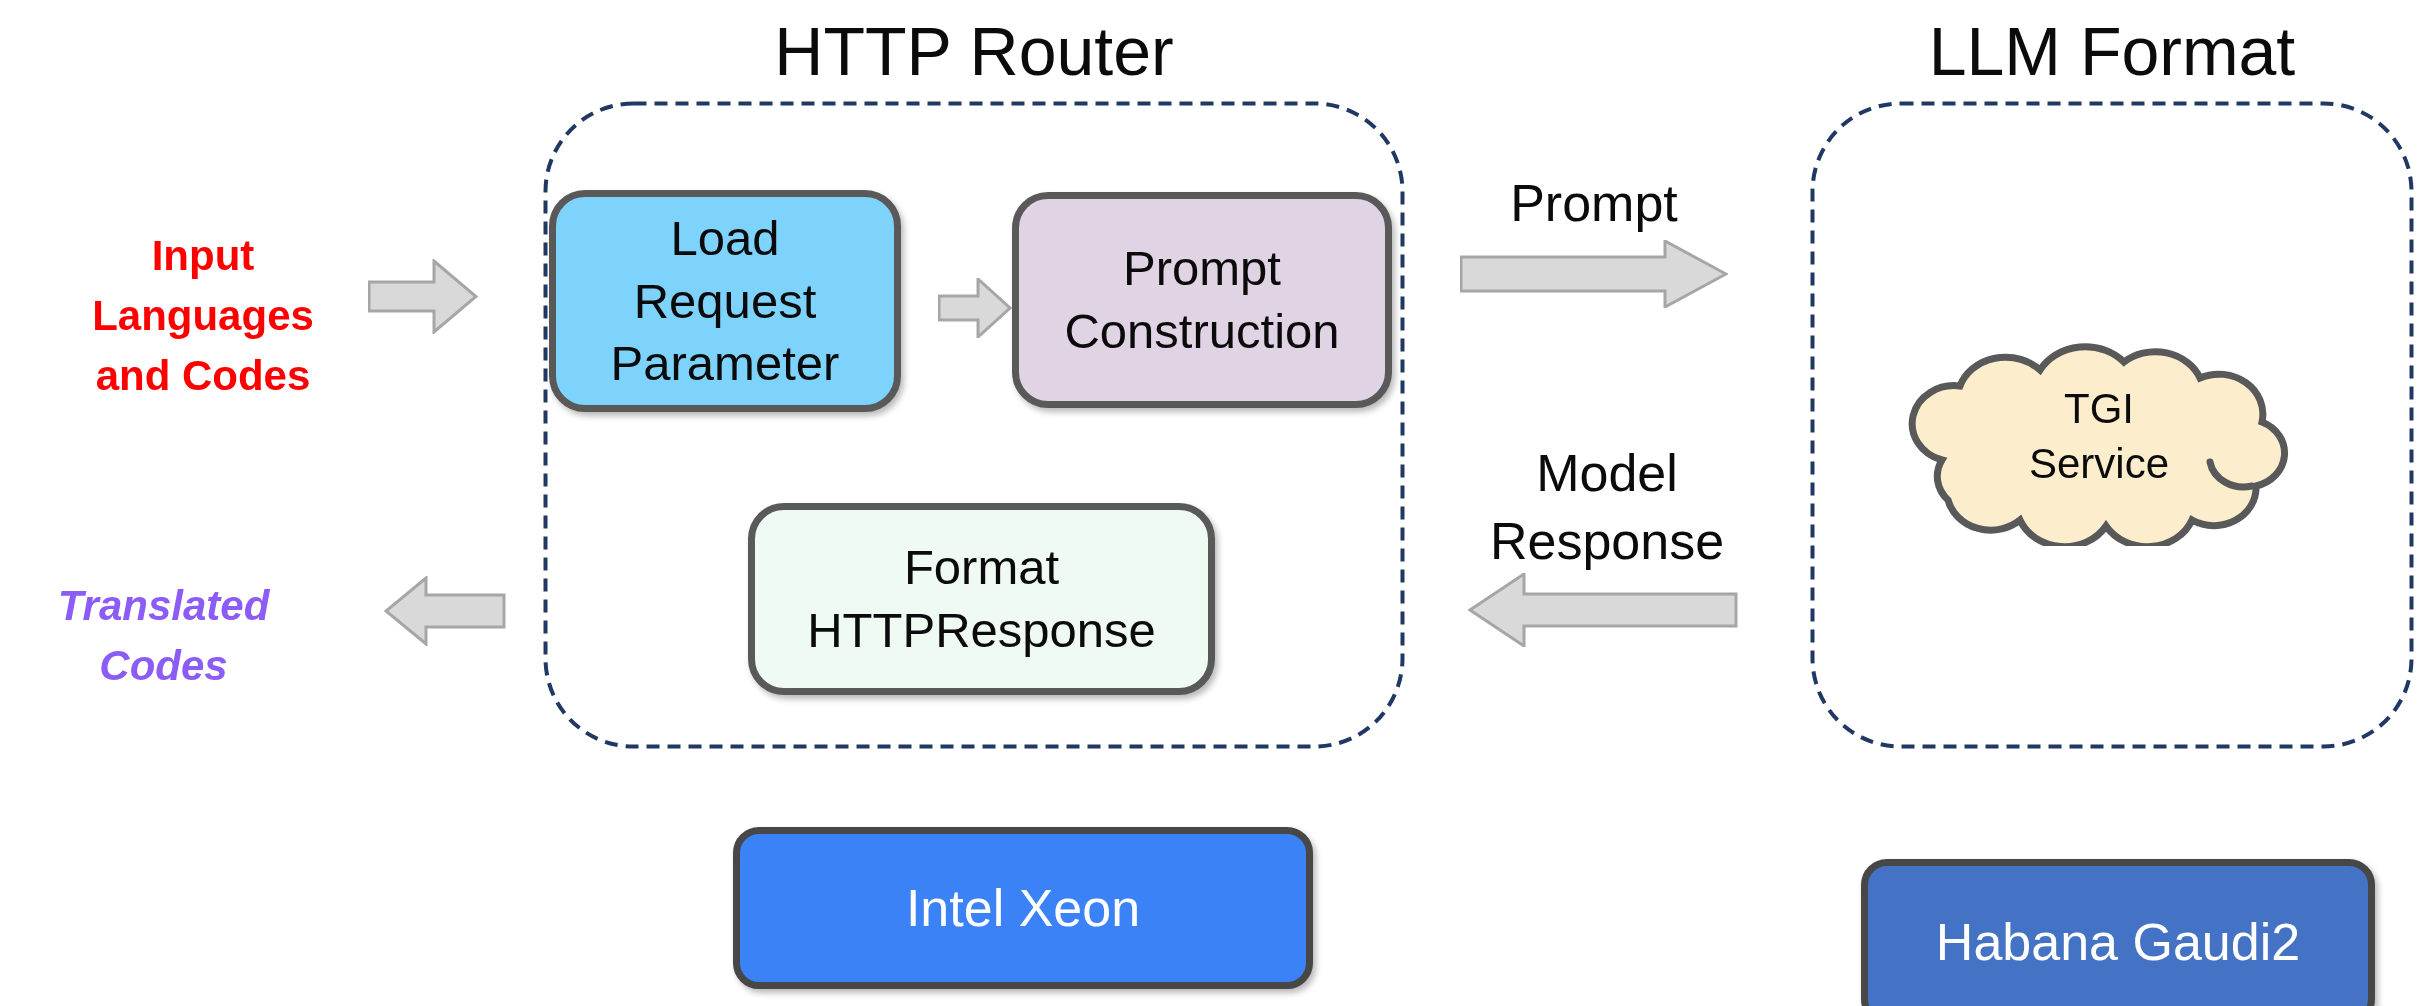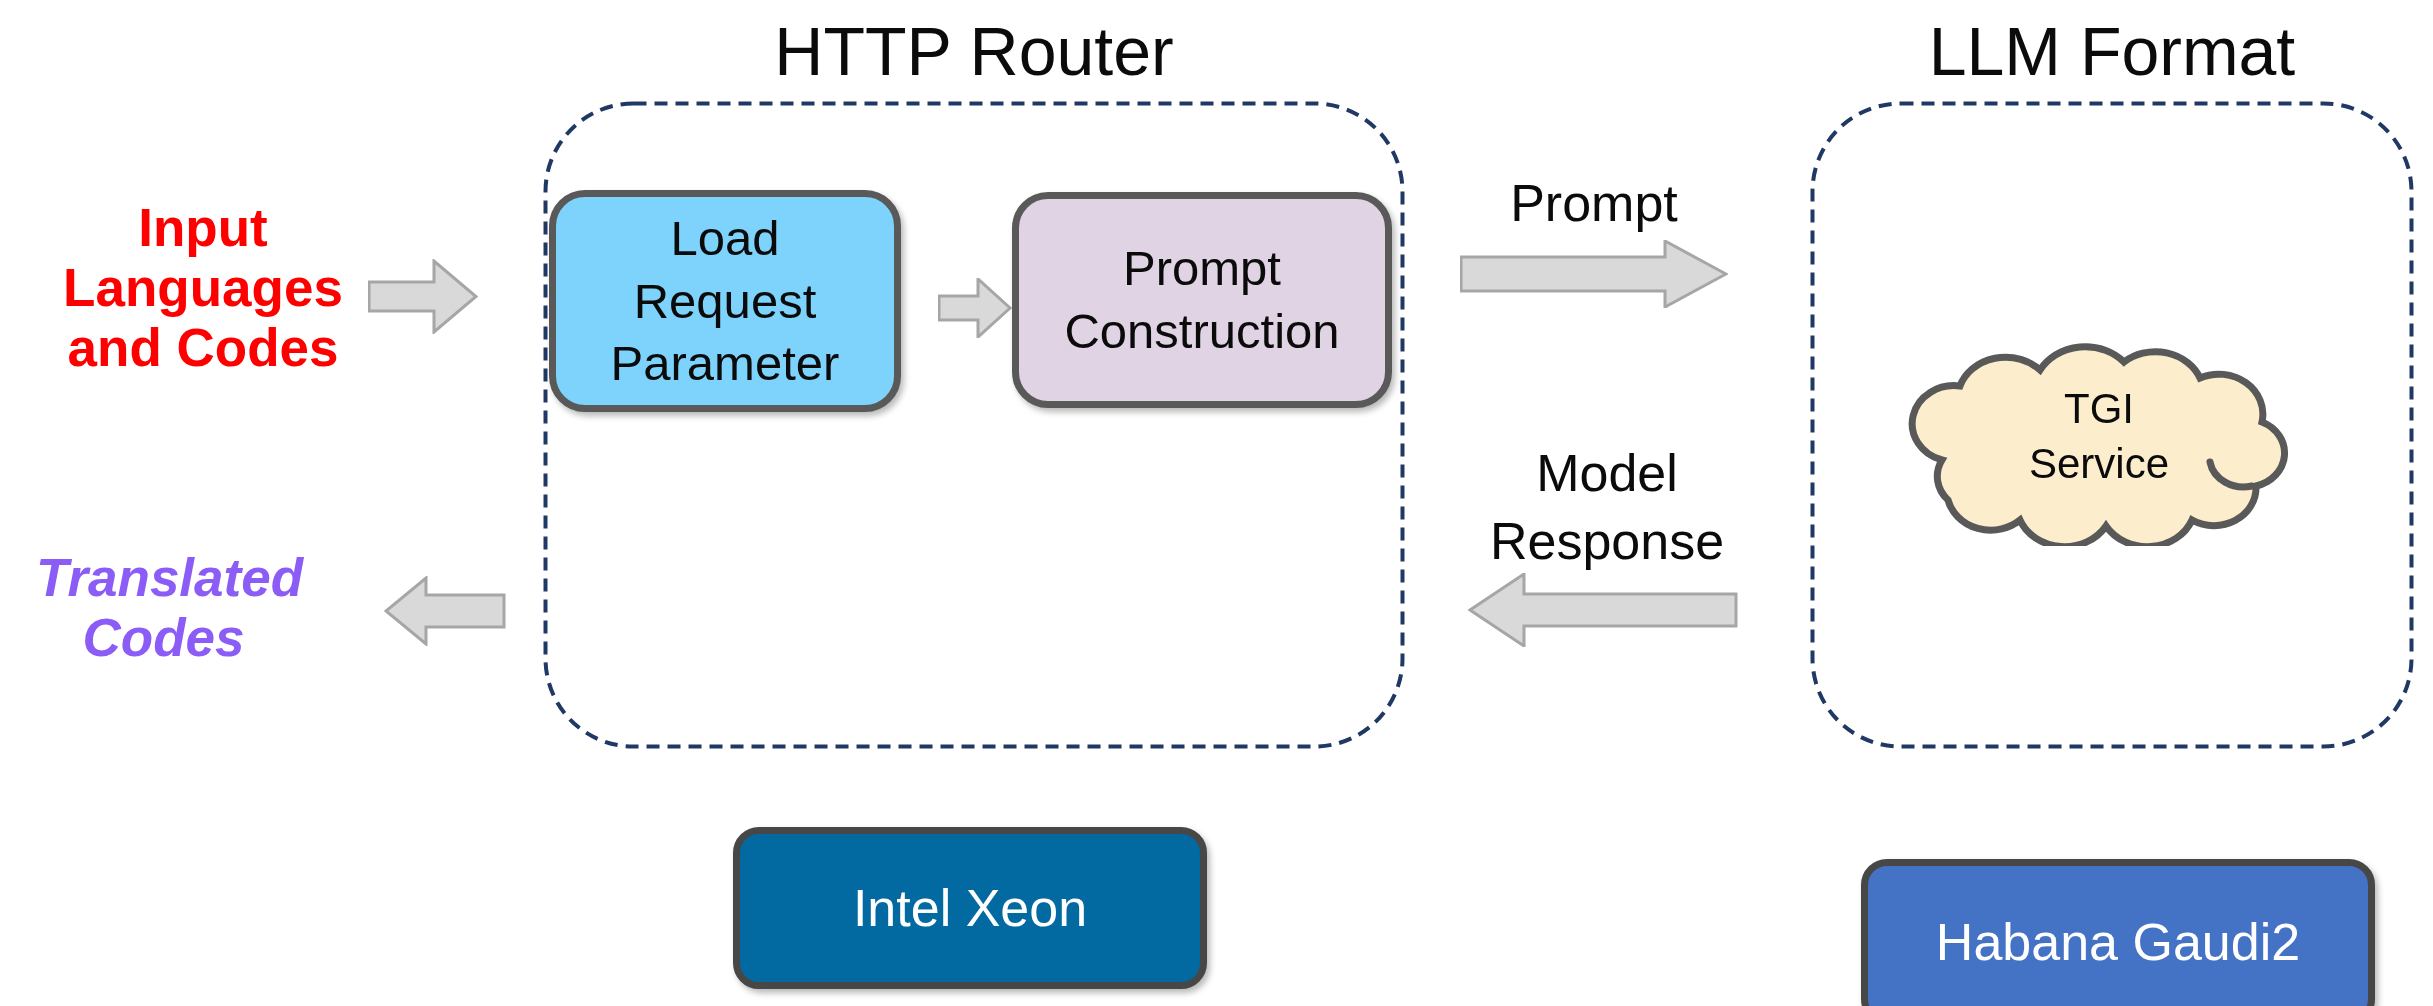--- a/index.html
+++ b/index.html
@@ -4,21 +4,21 @@
 <style>
   html,body{margin:0;padding:0;background:#ffffff;}
   .stage{
     position:relative;width:2433px;height:1006px;background:#ffffff;
     font-family:"Liberation Sans",sans-serif;color:#000;overflow:hidden;
   }
   .abs{position:absolute;}
   .ctr{display:flex;align-items:center;justify-content:center;text-align:center;}
   .pre{white-space:pre-line;}
   .section-title{font-size:68px;line-height:1.15;text-align:center;color:#0b0b0b;}
-  .red-label{font-size:53px;line-height:60px;font-weight:bold;text-align:center;}
+  .red-label{font-size:42px;line-height:60px;font-weight:bold;text-align:center;margin-top:28px;}
   .flow-label{font-size:52px;line-height:1.3;text-align:center;color:#0b0b0b;}
   .node{
     border:7px solid #595959;border-radius:36px;box-sizing:border-box;
     font-size:49px;line-height:1.28;color:#0b0b0b;
     box-shadow:3px 4px 6px rgba(0,0,0,0.28);
   }
   .hw{
     border:7px solid #474747;border-radius:26px;box-sizing:border-box;
     font-size:52px;color:#ffffff;box-shadow:3px 4px 6px rgba(0,0,0,0.28);
   }
@@ -47,20 +47,22 @@
 Request
 Parameter</div>
 
   <svg class="abs" style="left:938px;top:278px;" width="74" height="60" viewBox="0 0 74 60">
     <polygon points="1,18 40,18 40,1 72,30 40,59 40,42 1,42" stroke-width="3" fill="#D9D9D9" stroke="#A6A6A6"></polygon>
   </svg>
 
   <div class="abs ctr node pre" style="left: 1012px; top: 192px; width: 380px; height: 216px; background-color: rgb(224, 211, 228); border-color: rgb(89, 89, 89);">Prompt
 Construction</div>
 
+  <div class="abs ctr node pre" style="left: 748px; top: 503px; width: 467px; height: 192px; background-color: rgb(239, 250, 243); border-color: rgb(89, 89, 89);">Format
+HTTPResponse</div>
 
   <div class="abs flow-label" style="left:1460px;top:170px;width:268px;">Prompt</div>
   <svg class="abs" style="left:1460px;top:240px;" width="268" height="68" viewBox="0 0 268 68">
     <polygon points="1,17 205,17 205,1 266,34 205,67 205,51 1,51" stroke-width="3" fill="#D9D9D9" stroke="#A6A6A6"></polygon>
   </svg>
 
   <div class="abs flow-label pre" style="left:1447px;top:440px;width:320px;text-align:center;">Model
 Response</div>
   <svg class="abs" style="left:1468px;top:573px;" width="270" height="74" viewBox="0 0 270 74">
     <polygon points="268,21 56,21 56,1 2,37 56,73 56,53 268,53" stroke-width="3" fill="#D9D9D9" stroke="#A6A6A6"></polygon>
@@ -88,17 +90,17 @@
   </svg>
   <div class="abs ctr cloud-label pre" style="left:1908px;top:328px;width:382px;height:218px;">TGI
 Service</div>
 
   <svg class="abs" style="left:384px;top:576px;" width="122" height="70" viewBox="0 0 122 70">
     <polygon points="120,19 42,19 42,2 2,35 42,68 42,51 120,51" stroke-width="3" fill="#D9D9D9" stroke="#A6A6A6"></polygon>
   </svg>
   <div class="abs red-label pre" style="left: 36px; top: 548px; width: 255px; color: #8b5cf6; font-style: italic;">Translated
 Codes</div>
 
-  <div class="abs ctr hw" style="left: 733px; top: 827px; width: 474px; height: 162px; background-color: #0369a1; border-color: rgb(71, 71, 71);">Intel Xeon</div>
+  <div class="abs ctr hw" style="left: 733px; top: 827px; width: 580px; height: 162px; background-color: #3b82f6; border-color: rgb(71, 71, 71);">Intel Xeon</div>
 
   <div class="abs ctr hw" style="left: 1861px; top: 826px; width: 514px; height: 166px; background-color: rgb(68, 114, 196); border-color: rgb(71, 71, 71); margin-top: 33px;">Habana Gaudi2</div>
 
 </div>
 
 </body></html>

